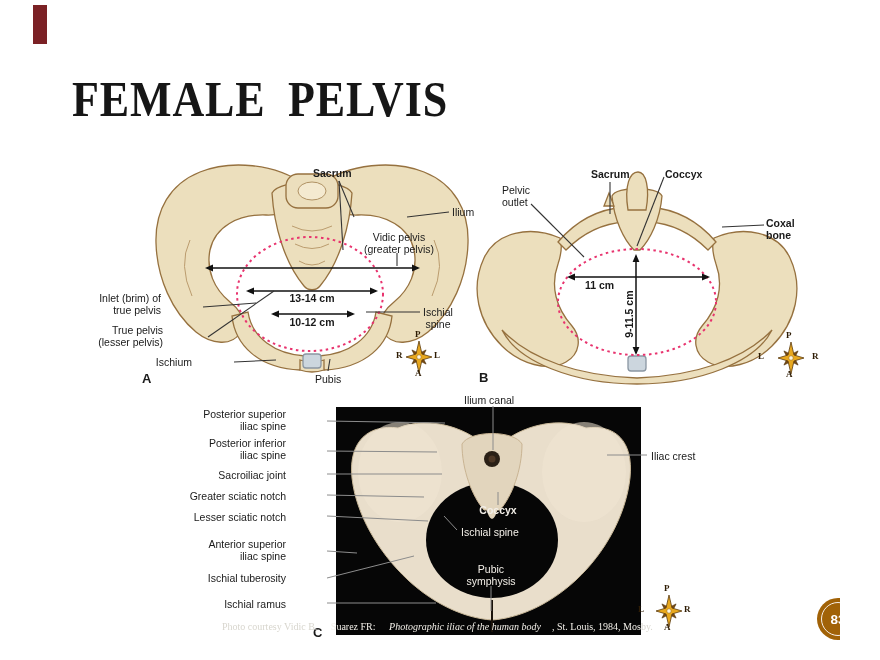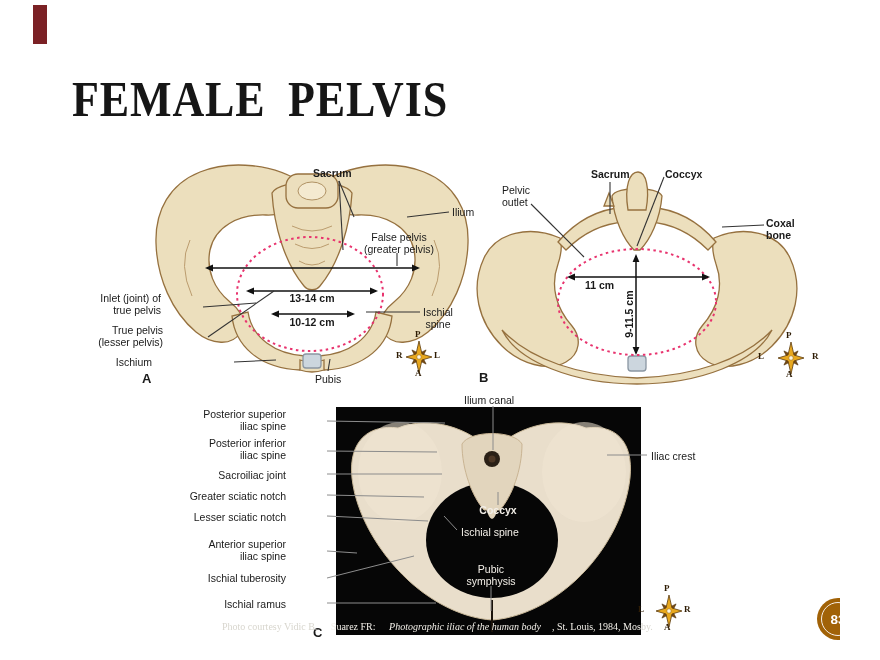--- a/index.html
+++ b/index.html
@@ -160,36 +160,36 @@
       <line x1="498" y1="492" x2="498" y2="505"></line>
       <line x1="457" y1="530" x2="444" y2="516"></line>
       <line x1="491" y1="586" x2="491" y2="611"></line>
     </g>
     <use href="#cstar" x="669" y="611"></use>
   </svg>
 
   <div class="lbl b" style="left:313px;top:167px">Sacrum</div>
   <div class="lbl" style="left:452px;top:206px">Ilium</div>
   <div class="lbl c" style="left:361px;top:231px;width:76px">
-    <span>False pelvis</span><br>
+    <span>Vidic pelvis</span><br>
     <span>(greater pelvis)</span>
   </div>
   <div class="lbl r" style="right:679px;top:292px">
-    <span>Inlet (joint) of</span><br>
+    <span>Inlet (brim) of</span><br>
     <span>true pelvis</span>
   </div>
   <div class="lbl r" style="right:677px;top:324px">
     <span>True pelvis</span><br>
     <span>(lesser pelvis)</span>
   </div>
   <div class="lbl c" style="left:417px;top:306px;width:42px">
     <span>Ischial</span><br>
     <span>spine</span>
   </div>
-  <div class="lbl r" style="right:688px;top:356px">Ischium</div>
+  <div class="lbl r" style="right:648px;top:356px">Ischium</div>
   <div class="lbl" style="left:315px;top:373px">Pubis</div>
   <div class="lbl b c" style="left:277px;top:292px;width:70px">13-14 cm</div>
   <div class="lbl b c" style="left:277px;top:316px;width:70px">10-12 cm</div>
   <div class="lbl panel-letter" style="left:142px;top:371px">A</div>
   <span class="cp" style="left:415px;top:329px">P</span>
   <span class="cp" style="left:396px;top:350px">R</span>
   <span class="cp" style="left:434px;top:350px">L</span>
   <span class="cp" style="left:415px;top:368px">A</span>
 
   <div class="lbl" style="left:502px;top:184px">

